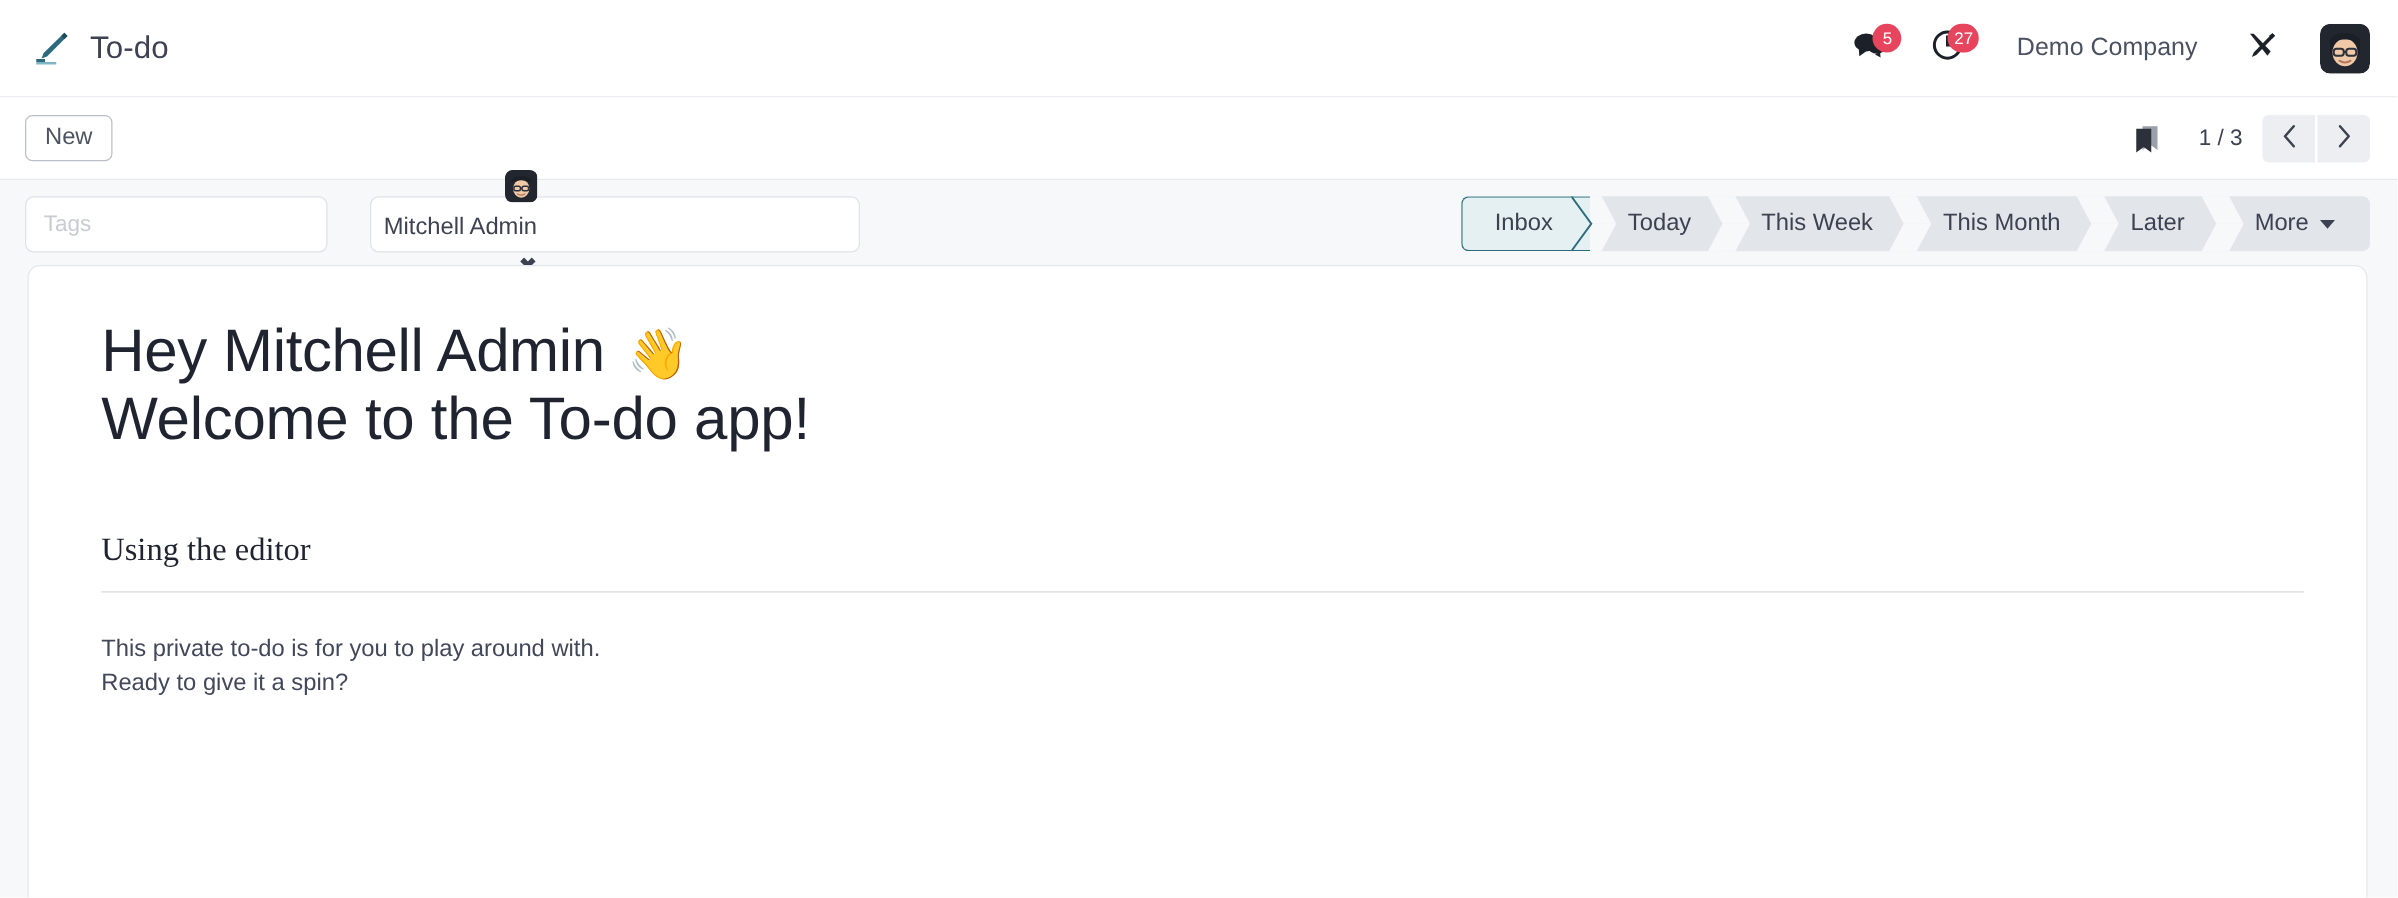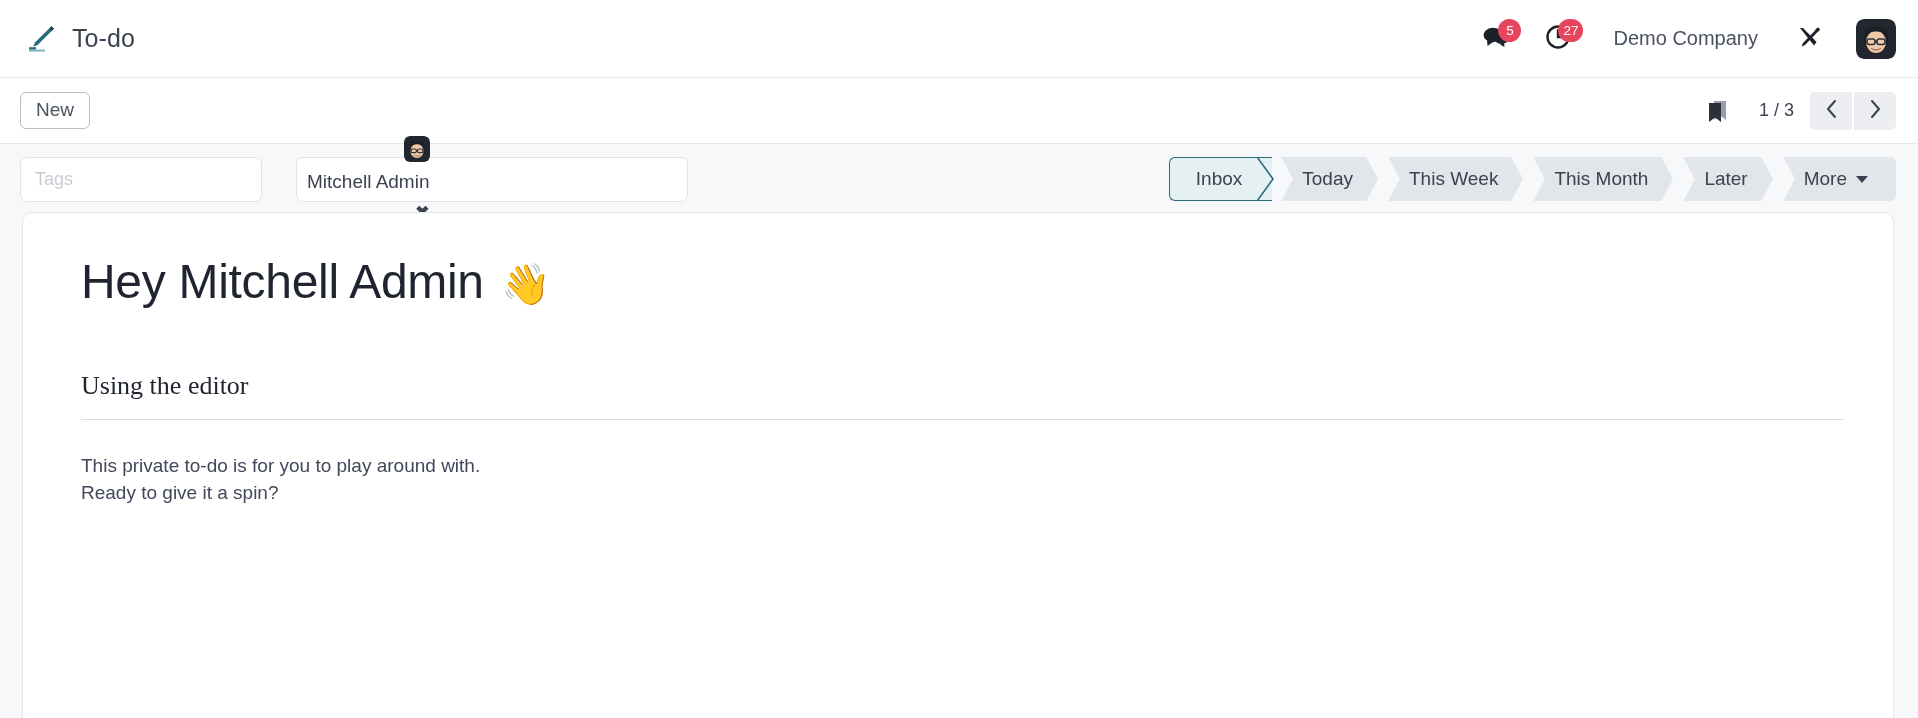--- a/index.html
+++ b/index.html
@@ -495,20 +495,23 @@
 
   </div>
 
   <div class="sheet-card">
 
     <div class="h1-line">
       <span>Hey Mitchell Admin</span>
       <span class="wave">👋</span>
     </div>
 
+    <div class="h1-line second">
+      <span>Welcome to the To-do app!</span>
+    </div>
 
 
     <h2 class="h2-sec">Using the editor</h2>
 
     <div class="rule"></div>
 
     <p class="body-p">
       <span>This private to-do is for you to play around with.</span><br>
       <span>Ready to give it a spin?</span>
     </p>

